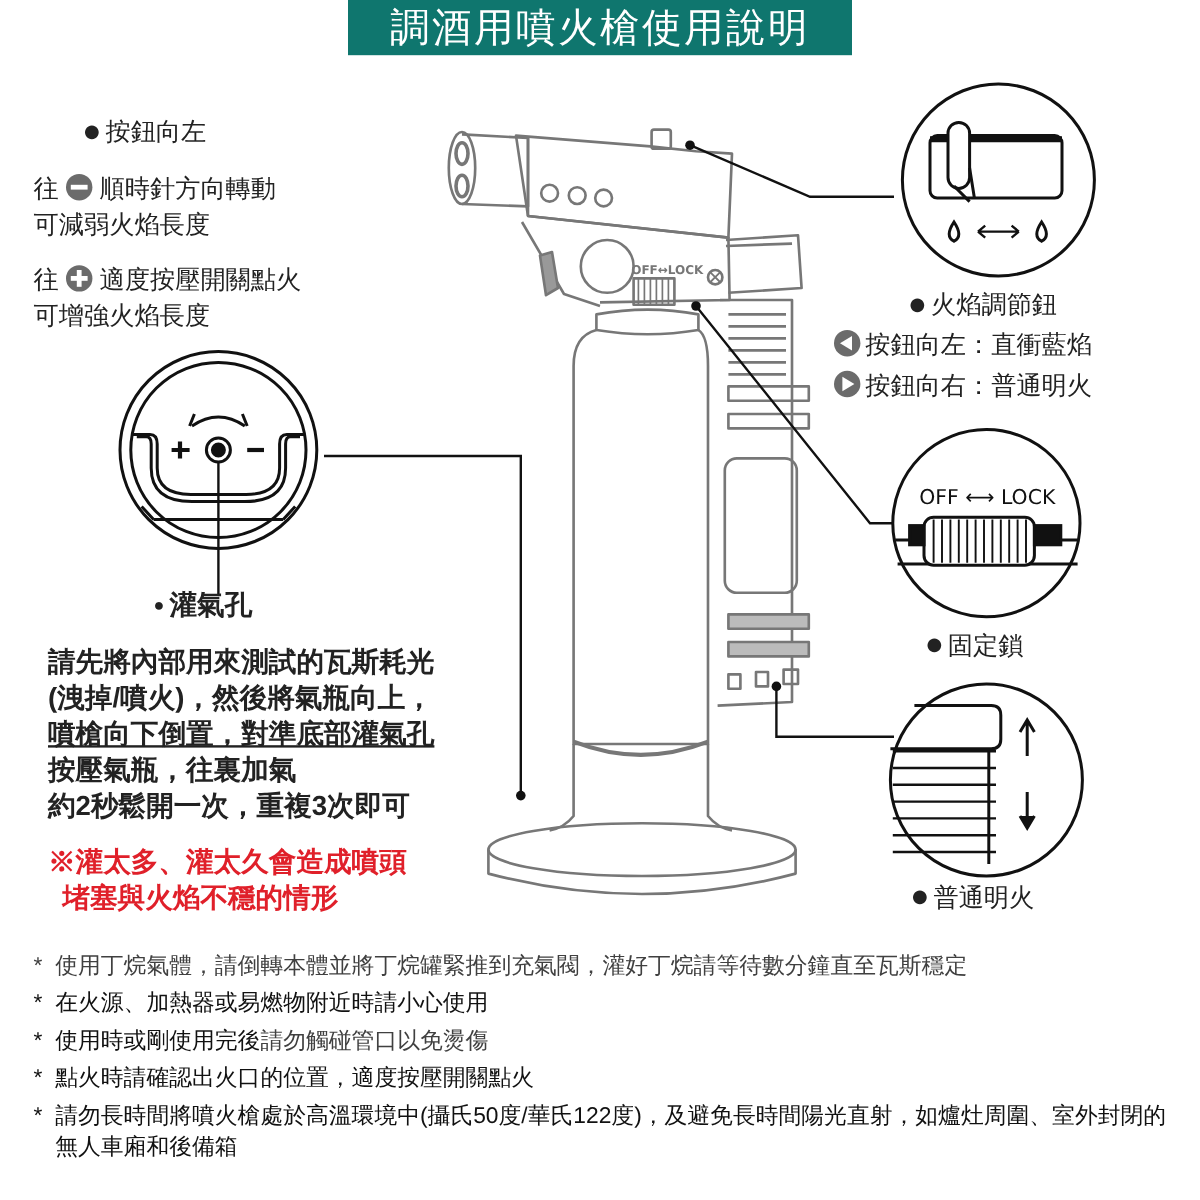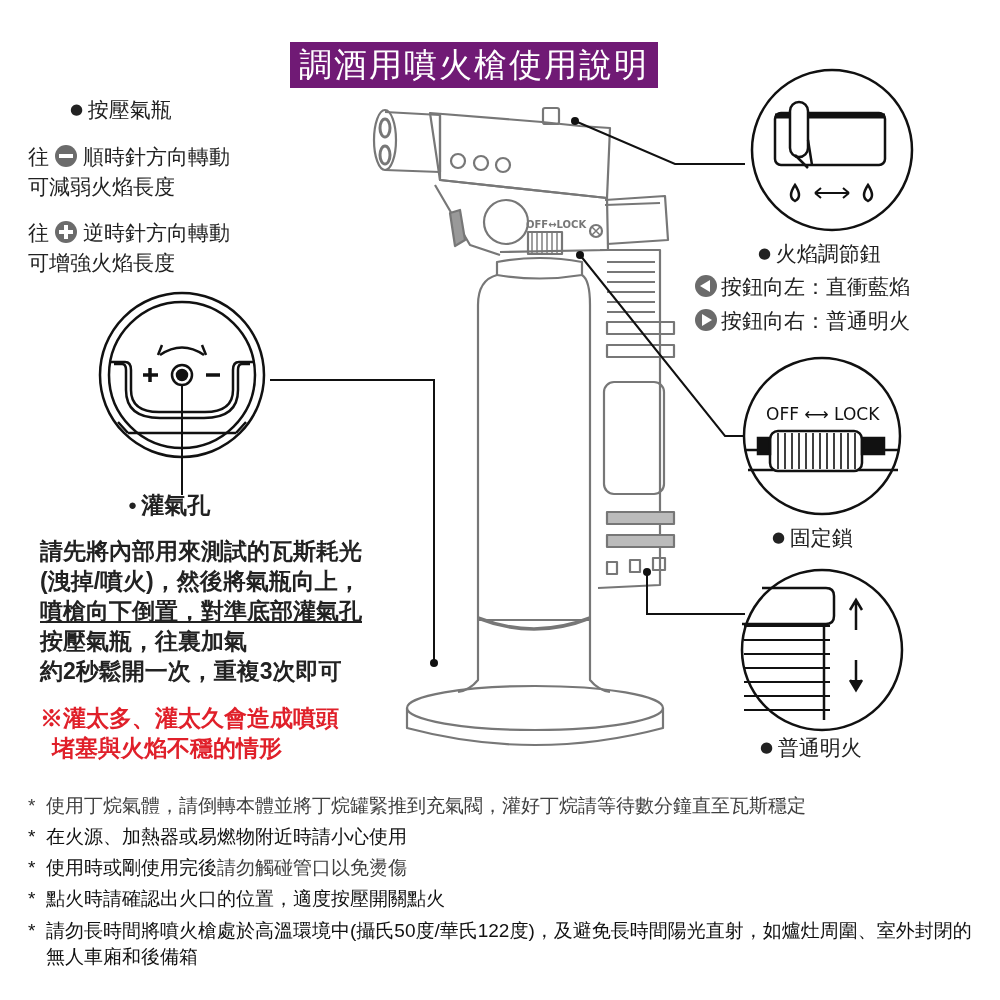--- a/index.html
+++ b/index.html
@@ -1,22 +1,22 @@
 <!DOCTYPE html>
 <html><head>
 <meta charset="utf-8">
 <style>
   * { margin: 0; padding: 0; box-sizing: border-box; }
   html, body { width: 1000px; height: 1000px; background: #ffffff; overflow: hidden; }
   body { position: relative; font-family: "DejaVu Sans", sans-serif; color: #1a1a1a; }
 
   .title-bar {
-    position: absolute; left: 290px; top: 0; width: 368px; height: 46px;
-    background: #701a75; color: #ffffff; font-size: 33px; letter-spacing: 2px;
-    display: flex; align-items: center; justify-content: center; margin-top: 42px;
+    position: absolute; left: 290px; top: 0; width: 420px; height: 46px;
+    background: #0f766e; color: #ffffff; font-size: 33px; letter-spacing: 2px;
+    display: flex; align-items: center; justify-content: center;
   }
 
   .diagram { position: absolute; left: 0; top: 0; width: 1000px; height: 800px; }
 
   .txt { position: absolute; font-size: 21px; line-height: 30px; white-space: nowrap; color: #222; }
   .txt.bold { font-weight: bold; font-family: "Liberation Sans", sans-serif; font-size: 23px; line-height: 33px; }
   .txt.red { color: #e0202a; }
   .bullet::before { content: "● "; font-size: 15px; vertical-align: 3px; }
 
   .inline-icon {
@@ -141,27 +141,27 @@
     <path d="M128 433 L118 422 M236 433 L246 422 M128 433 H236"></path>
     <path d="M160 355 q22 -15 44 0"></path>
     <path d="M158 355 l4 -10 M206 355 l-4 -10"></path>
     <circle cx="182" cy="375" r="10" fill="#fff"></circle>
     <circle cx="182" cy="375" r="5" fill="#111"></circle>
     <path d="M143 375 H158 M150 368 V382" stroke-width="3.5"></path>
     <path d="M206 375 H220" stroke-width="3.5"></path>
   </g>
 </svg>
 
-<div class="txt bullet" style="left:70px; top:94px;">按壓氣瓶</div>
+<div class="txt bullet" style="left:70px; top:94px;">按鈕向左</div>
 <div class="txt" style="left:28px; top:142px;">
   <span>往</span><span class="inline-icon minus"></span><span>順時針方向轉動</span>
 </div>
 <div class="txt" style="left:28px; top:172px;">可減弱火焰長度</div>
 <div class="txt" style="left:28px; top:218px;">
-  <span>往</span><span class="inline-icon plus"></span><span>逆時針方向轉動</span>
+  <span>往</span><span class="inline-icon plus"></span><span>適度按壓開關點火</span>
 </div>
 <div class="txt" style="left:28px; top:248px;">可增強火焰長度</div>
 
 <div class="txt bullet" style="left:758px; top:238px;">火焰調節鈕</div>
 <div class="txt" style="left:695px; top:272px;">
   <span class="inline-icon left" style="margin:0 4px 0 0;"></span><span>按鈕向左：直衝藍焰</span>
 </div>
 <div class="txt" style="left:695px; top:306px;">
   <span class="inline-icon right" style="margin:0 4px 0 0;"></span><span>按鈕向右：普通明火</span>
 </div>

